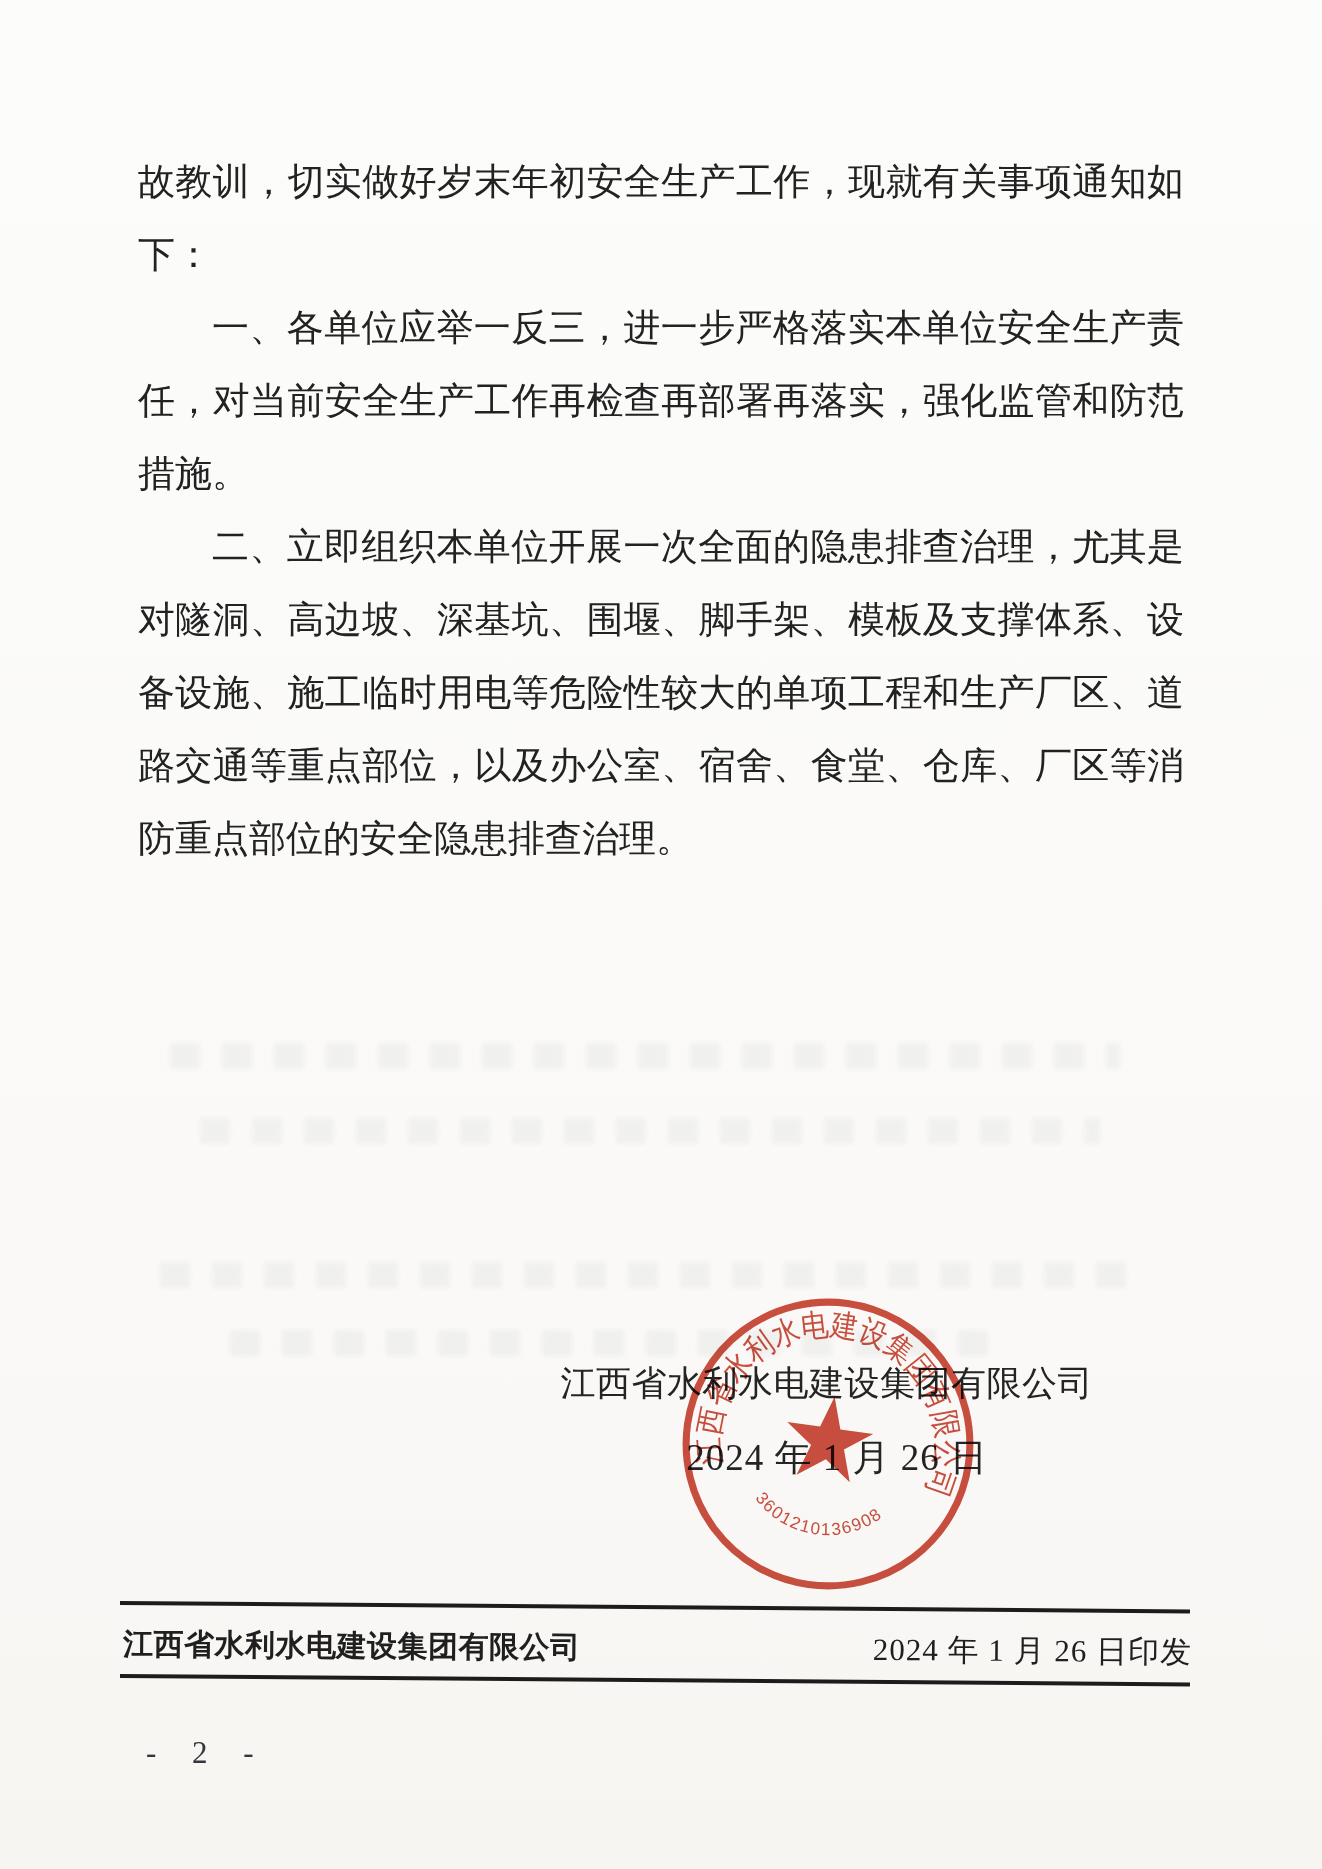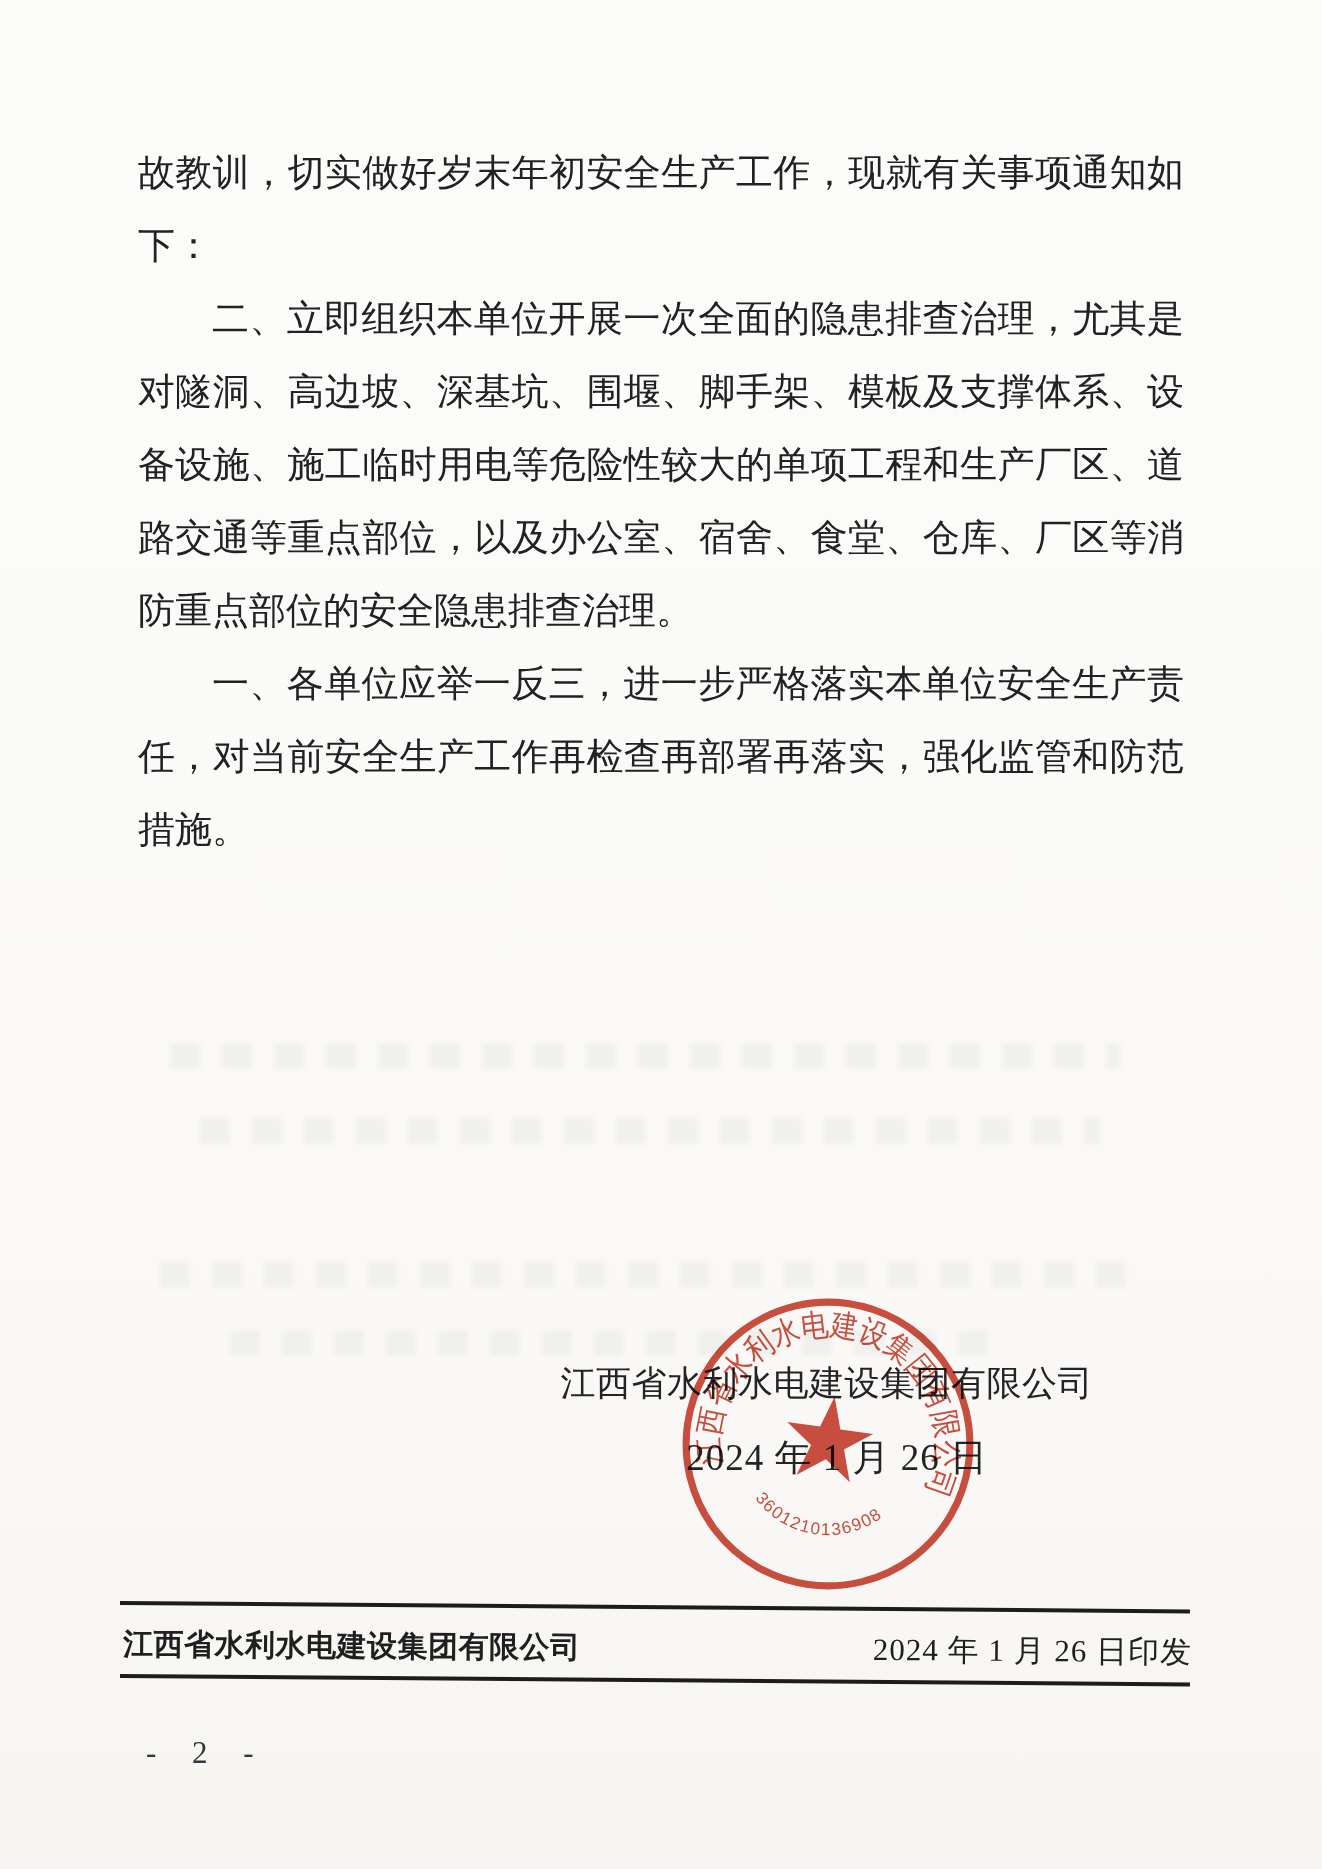--- a/index.html
+++ b/index.html
@@ -10,24 +10,25 @@
   }
   .page{
     position:relative;
     width:1322px;height:1869px;
     overflow:hidden;
     background:linear-gradient(180deg,#fcfcfb 0%,#faf9f7 70%,#f6f5f2 100%);
     color:#1e1e1e;
   }
   
   .content{
-    position:absolute;left:138px;top:136px;width:1046px;
+    position:absolute;left:138px;top:148px;width:1046px;
     font-size:37px;line-height:73px;
     text-align:justify;text-justify:inter-ideograph;
     color:#222;
+    font-family:Liberation Mono, monospace;
   }
   .content p{margin:0;}
   .content p.indent{text-indent:2em;}
   
   .sig-company{
     position:absolute;top:1360px;right:229px;
     font-size:35px;letter-spacing:0.5px;color:#242424;z-index:2;
   }
   .sig-date{
     position:absolute;top:1433px;right:334px;
@@ -70,22 +71,22 @@
   .g3{left:160px;top:1262px;width:980px;}
   .g4{left:230px;top:1330px;width:760px;}
 </style>
 </head>
 <body>
 
 <div class="page">
 
   <div class="content">
     <p>故教训，切实做好岁末年初安全生产工作，现就有关事项通知如下：</p>
+    <p class="indent">一、各单位应举一反三，进一步严格落实本单位安全生产责任，对当前安全生产工作再检查再部署再落实，强化监管和防范措施。</p>
     <p class="indent">二、立即组织本单位开展一次全面的隐患排查治理，尤其是对隧洞、高边坡、深基坑、围堰、脚手架、模板及支撑体系、设备设施、施工临时用电等危险性较大的单项工程和生产厂区、道路交通等重点部位，以及办公室、宿舍、食堂、仓库、厂区等消防重点部位的安全隐患排查治理。</p>
-    <p class="indent">一、各单位应举一反三，进一步严格落实本单位安全生产责任，对当前安全生产工作再检查再部署再落实，强化监管和防范措施。</p>
   </div>
 
   <div class="ghost g1"></div>
   <div class="ghost g2"></div>
   <div class="ghost g3"></div>
   <div class="ghost g4"></div>
 
   <div class="sig-company">江西省水利水电建设集团有限公司</div>
   <div class="sig-date">2024 年 1 月 26 日</div>
 

